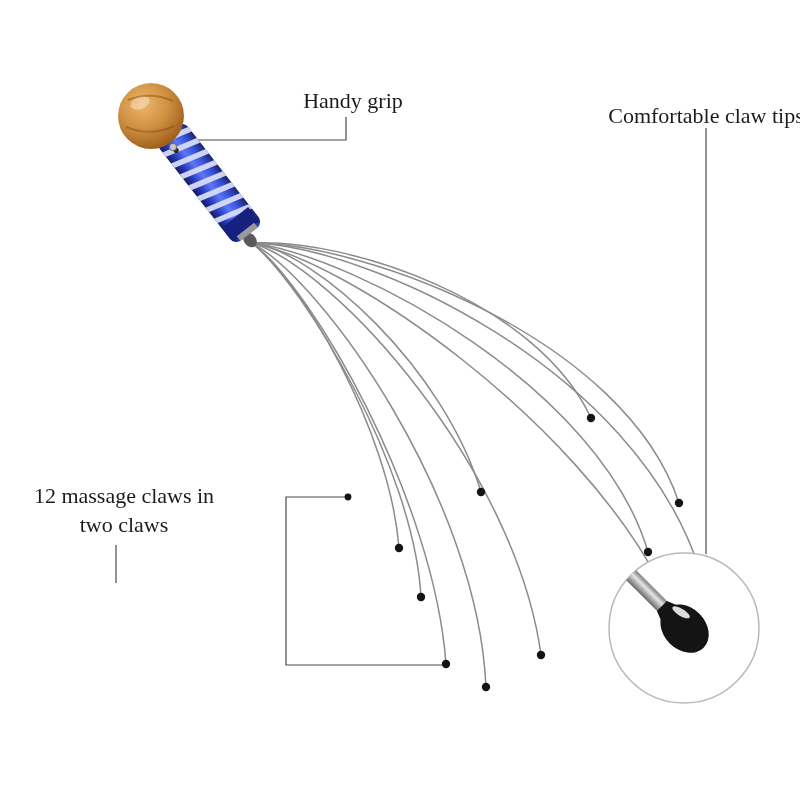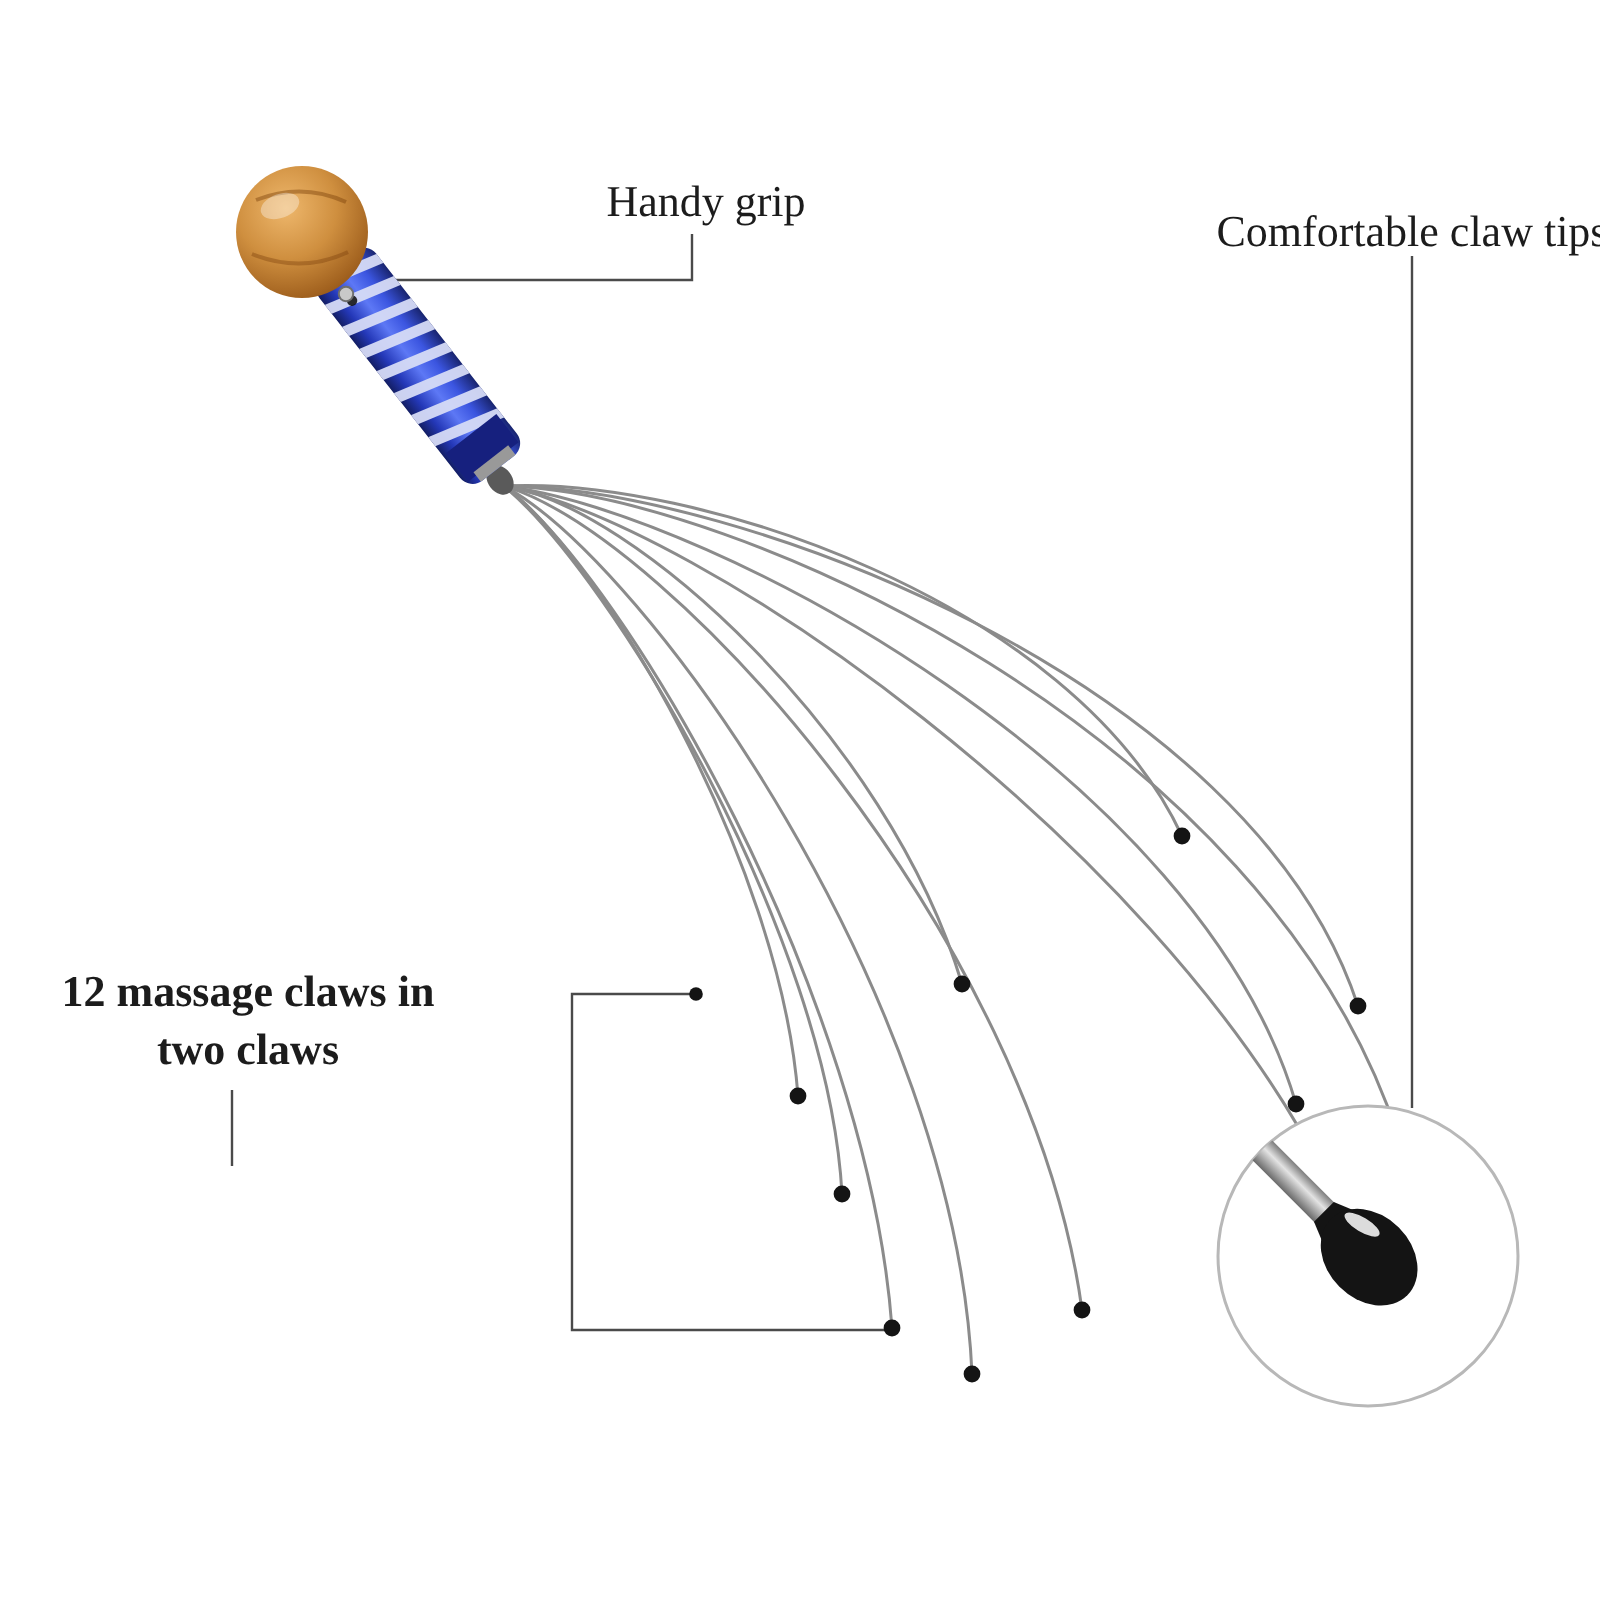--- a/index.html
+++ b/index.html
@@ -14,21 +14,21 @@
   svg{position:absolute;left:0;top:0;}
   .label{
     position:absolute;
     color:#1c1c1c;
     font-size:22px;
     line-height:1.32;
     text-align:center;
   }
   .label-handy{left:272px;top:86px;width:130px;}
   .label-claw-tips{left:583px;top:101px;width:214px;}
-  .label-claws{left:0px;top:481px;width:216px;font-weight:bold;}
+  .label-claws{left:0px;top:481px;width:216px;}
 </style>
 </head>
 <body>
 
 <div class="canvas">
 
   <svg width="800" height="800" viewBox="0 0 800 800">
     <defs>
       <radialGradient id="ballGrad" cx="0.38" cy="0.32" r="0.85">
         <stop offset="0%" stop-color="#eeb76c"></stop>

